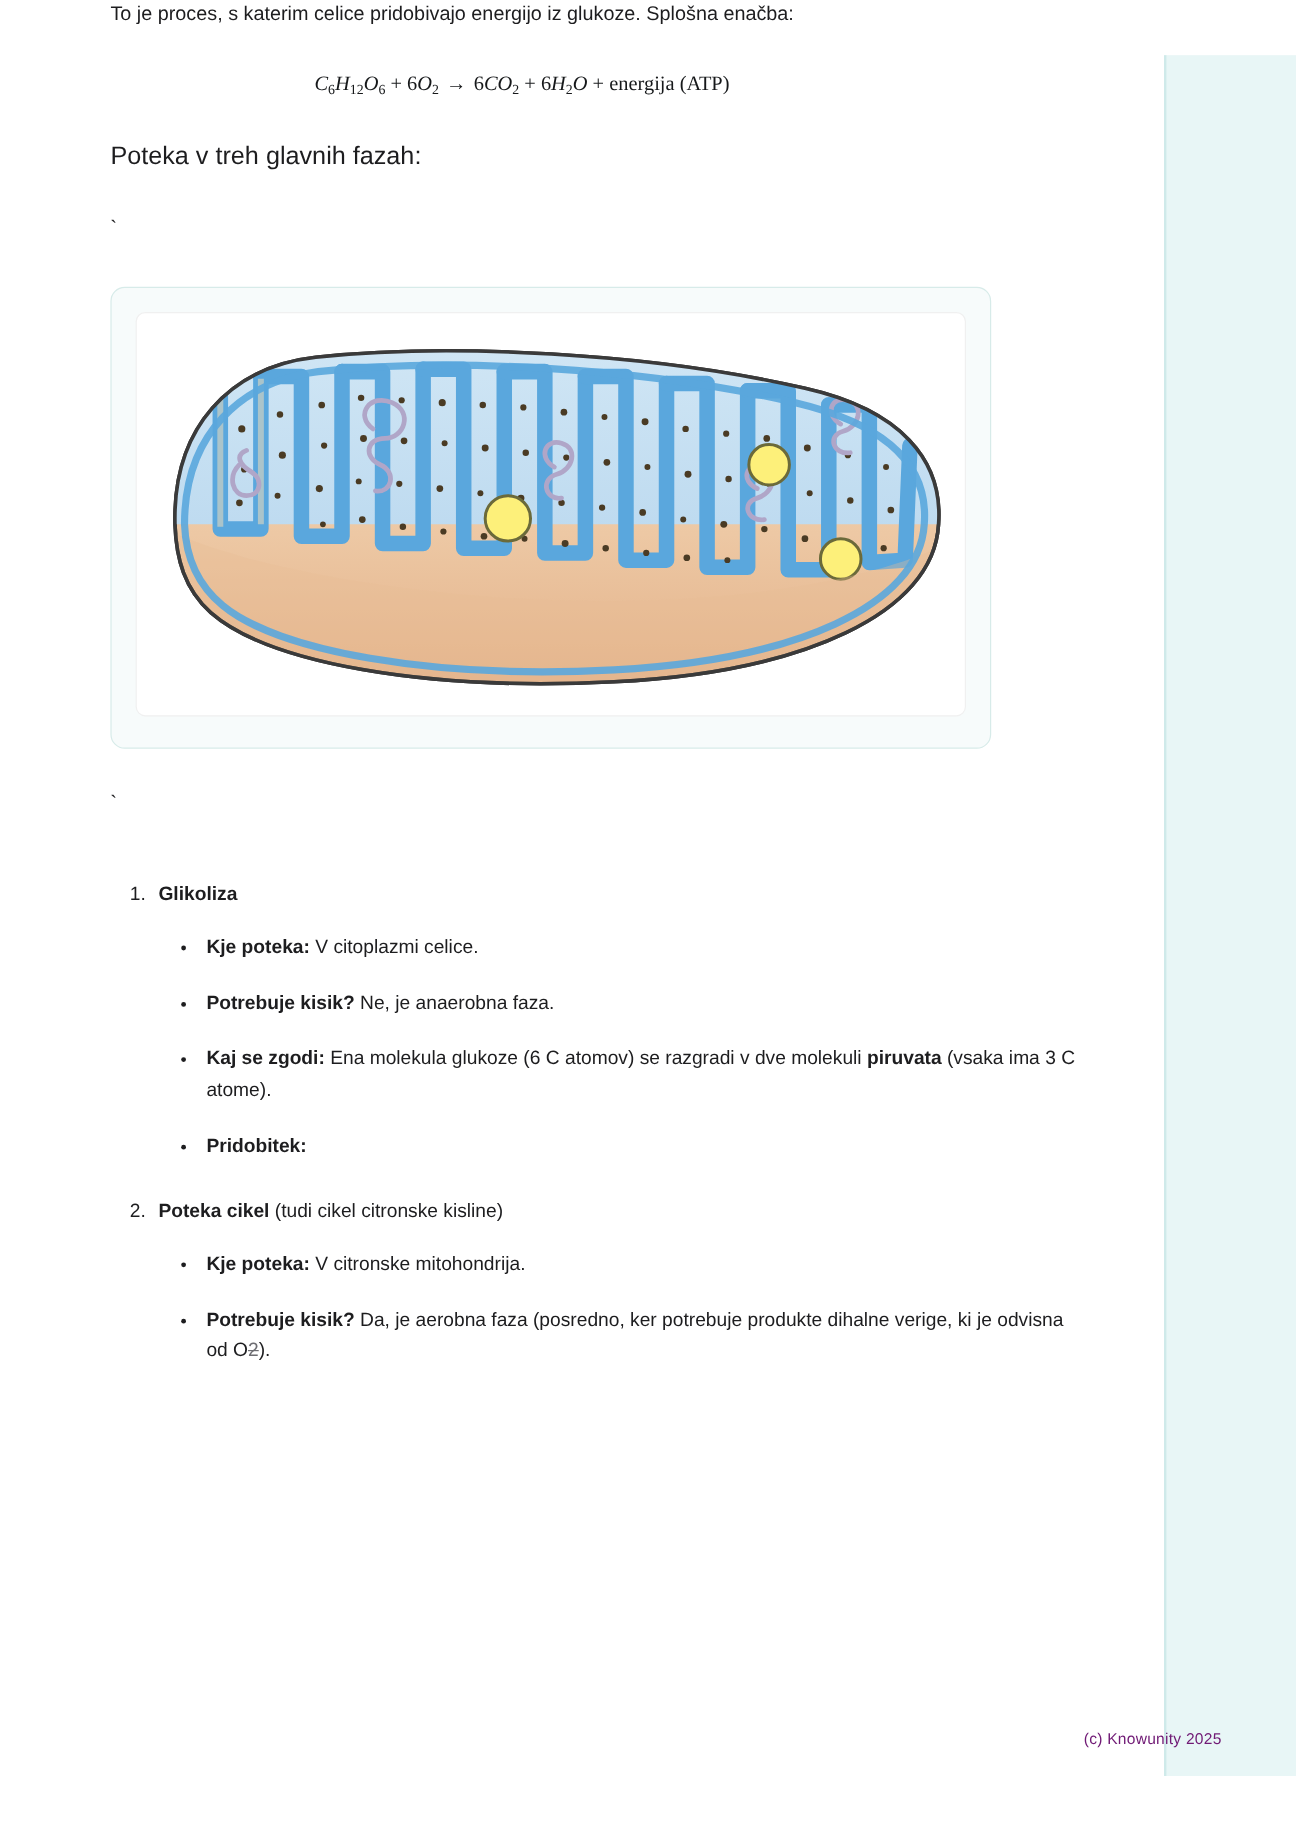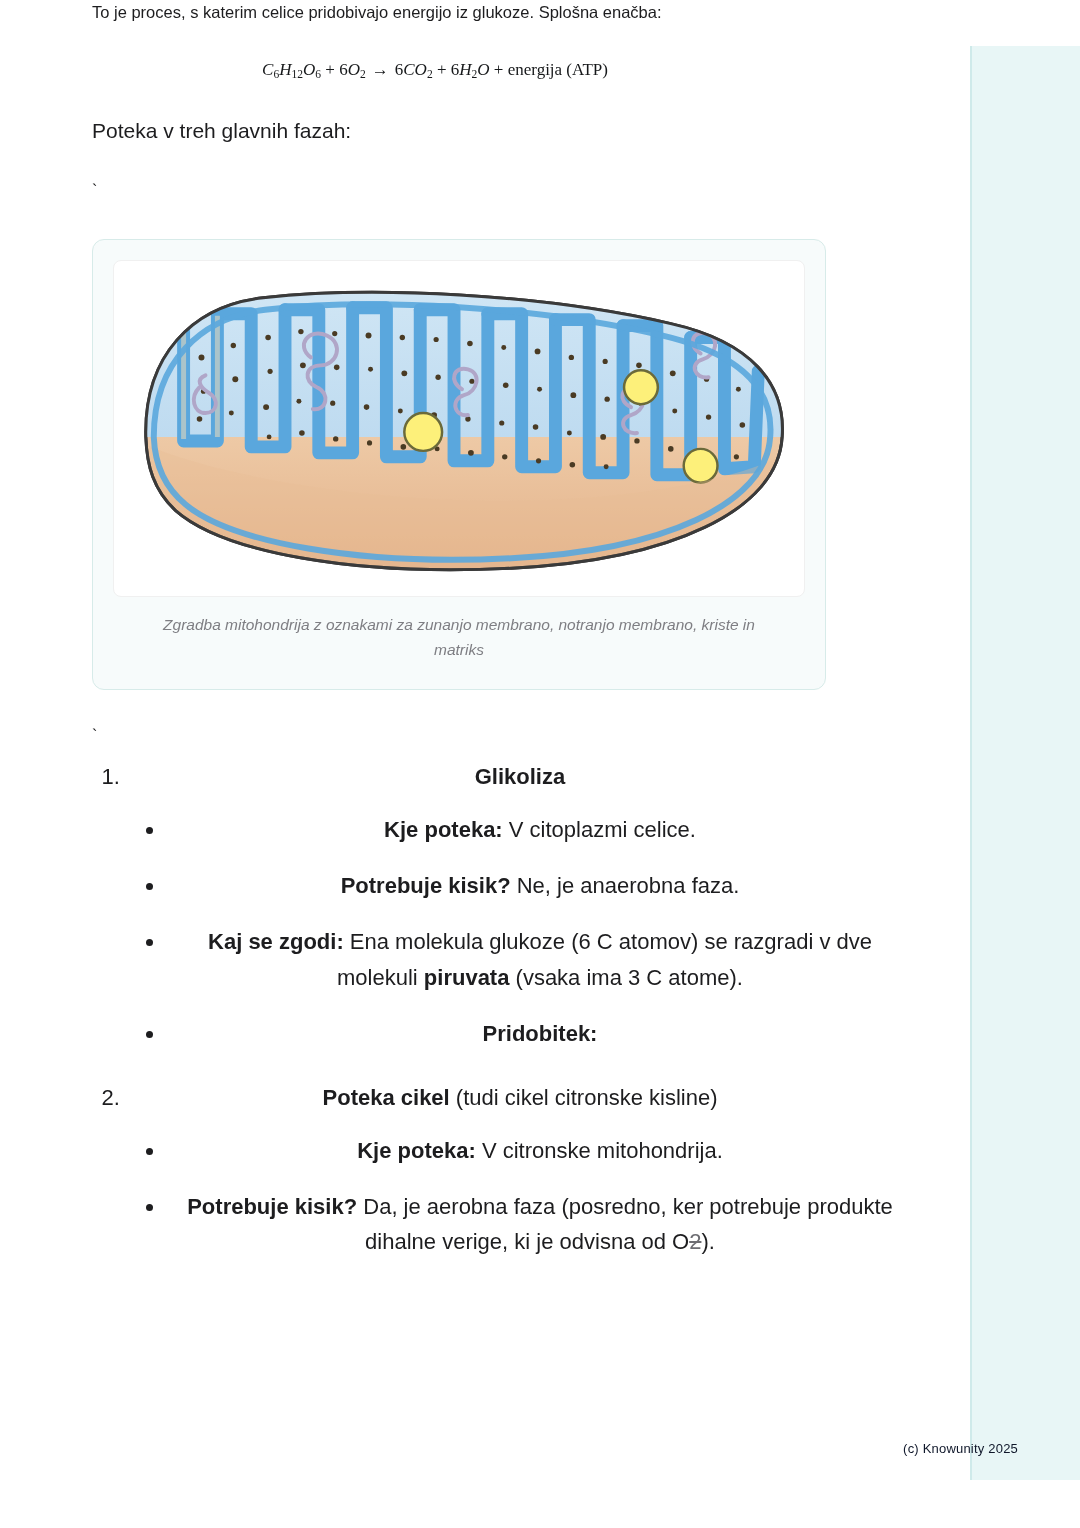--- a/index.html
+++ b/index.html
@@ -24,21 +24,21 @@
     width: 108px;
     height: 1434px;
     background: #e8f6f6;
     border-left: 2px solid #cfeaea;
   }
   .watermark {
     position: absolute;
     right: 62px;
     bottom: 72px;
     font-size: 13px;
-    color: #0f172a;
+    color: #701a75;
     letter-spacing: 0.2px;
     white-space: nowrap;
   }
 
   .page {
     position: absolute;
     left: 0;
     top: 0;
     width: 968px;
     padding: 0;
@@ -114,25 +114,24 @@
     text-align: center;
     font-style: italic;
     font-size: 15.5px;
     line-height: 1.6;
     color: #7e7e83;
     padding: 0 38px;
   }
 
   
   ol.main-list {
-    margin: 16px 0 0 0;
+    margin: 56px 0 0 0;
     padding-left: 34px;
-    font-size: 22px;
+    font-size: 16px;
     line-height: 1.55;
-    text-align: center;
   }
   ol.main-list > li {
     margin-bottom: 10px;
     padding-left: 6px;
   }
   ol.main-list > li::marker {
     color: #1d1d1f;
   }
   ul.sub-list {
     list-style-type: disc;
@@ -300,21 +299,20 @@
               <circle cx="590" cy="205" r="17" fill="#fdf07a" stroke="#6b6a3a" stroke-width="2.5"></circle>
             </g>
 
             <path d="M20,178 C90,214 260,244 420,240 C540,237 640,216 690,186 L690,340 L20,340 Z" fill="#e9bd95" opacity="0.35"></path>
           </g>
 
           <path d="M32,176 C30,95 78,44 150,36 C260,24 430,32 560,62 C640,80 676,122 672,176 C668,250 560,300 400,308 C240,316 110,292 62,250 C40,230 33,205 32,176 Z" fill="none" stroke="#3a3a3a" stroke-width="3"></path>
           <path d="M40,176 C40,100 88,56 152,48 C258,36 424,44 552,74 C628,92 664,126 660,176 C656,244 552,290 400,298 C246,306 118,282 72,244 C50,226 41,202 40,176 Z" fill="none" stroke="#5aa7dd" stroke-width="6" opacity="0.9"></path>
         </svg>
       </div>
-      <div class="figure-caption">Zgradba mitohondrija z oznakami za zunanjo membrano, notranjo membrano, kriste in matriks</div>
     </div>
 
     <p class="backtick backtick-2">`</p>
 
     <ol class="main-list">
       <li>
         <strong>Glikoliza</strong>
         <ul class="sub-list">
           <li>
             <strong>Kje poteka:</strong><span> V citoplazmi celice.</span>

